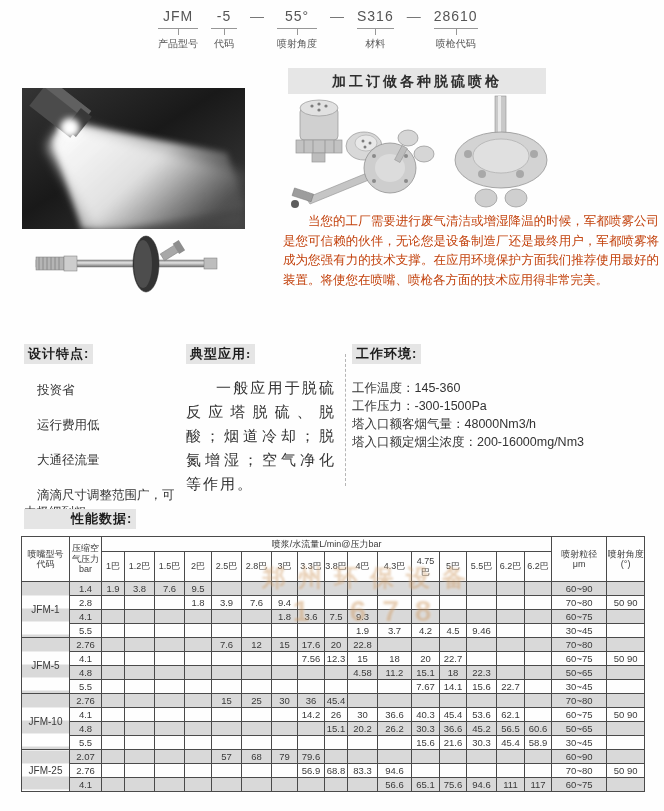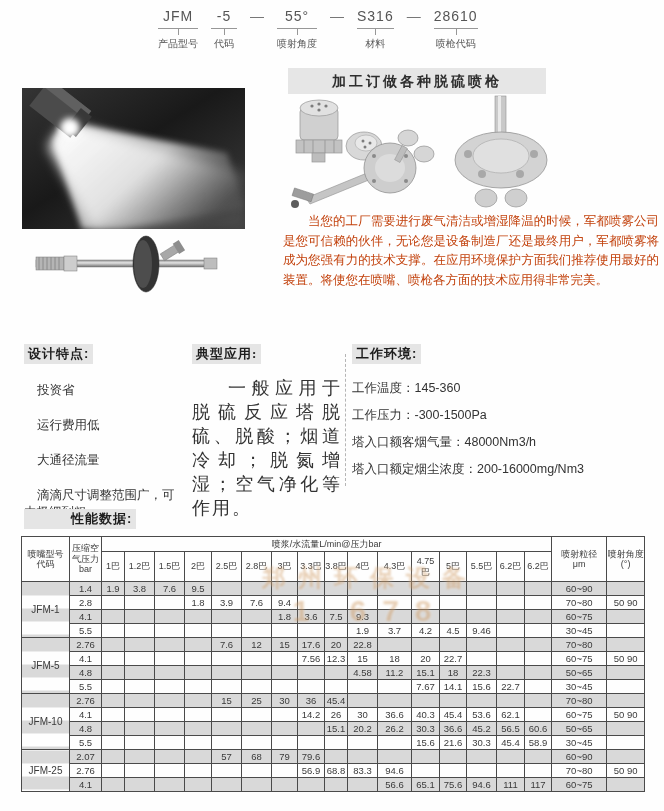--- a/index.html
+++ b/index.html
@@ -30,25 +30,25 @@
   
   .intro { position: absolute; left: 283px; top: 212px; width: 376px; font-size: 12.5px;
     line-height: 19.6px; text-align: justify; text-indent: 2em; color: #c2410c; }
 
   
   .section-heading { display: inline-block; background: #e5e5e5; font-weight: bold; font-size: 13px;
     padding: 1px 4px; color: #1e1e1e; letter-spacing: 1px; }
   .features { position: absolute; left: 24px; top: 344px; width: 162px; font-size: 12.5px; }
   .feat-item { margin-top: 18px; margin-left: 13px; line-height: 17px; }
   .feat-item.wrap { margin-left: 0; text-indent: 13px; }
-  .applications { position: absolute; left: 192px; top: 344px; width: 150px; font-family: Liberation Serif, serif; }
-  .app-text { margin-top: 12px; font-size: 18px; line-height: 24px; letter-spacing: 2px;
+  .applications { position: absolute; left: 186px; top: 344px; width: 150px; font-family: Liberation Serif, serif; }
+  .app-text { margin-top: 12px; font-size: 15px; line-height: 24px; letter-spacing: 2px;
     text-align: justify; text-indent: 2em; }
   .environment { position: absolute; left: 352px; top: 344px; width: 306px; }
-  .env-item { margin-top: 10px; font-size: 12.5px; line-height: 17px; }
+  .env-item { margin-top: 1px; font-size: 12.5px; line-height: 17px; }
   .env-item:first-of-type { margin-top: 16px; }
   .vsep { position: absolute; left: 345px; top: 354px; height: 132px; border-left: 1px dashed #b5b5b5; }
 
   
   .perf-heading { position: absolute; left: 24px; top: 509px; padding-left: 47px; }
   .perf-table-wrap { position: absolute; left: 21px; top: 536px; }
   table { border-collapse: collapse; table-layout: fixed; width: 623px; color: #3a3a3a; }
   th, td { border: 1px solid #4a4a4a; padding: 0; text-align: center; overflow: hidden; }
   thead th { font-weight: normal; font-size: 9px; line-height: 10.5px; white-space: pre-line; padding: 1px 0; }
   thead tr.h1 th { height: 15px; }

